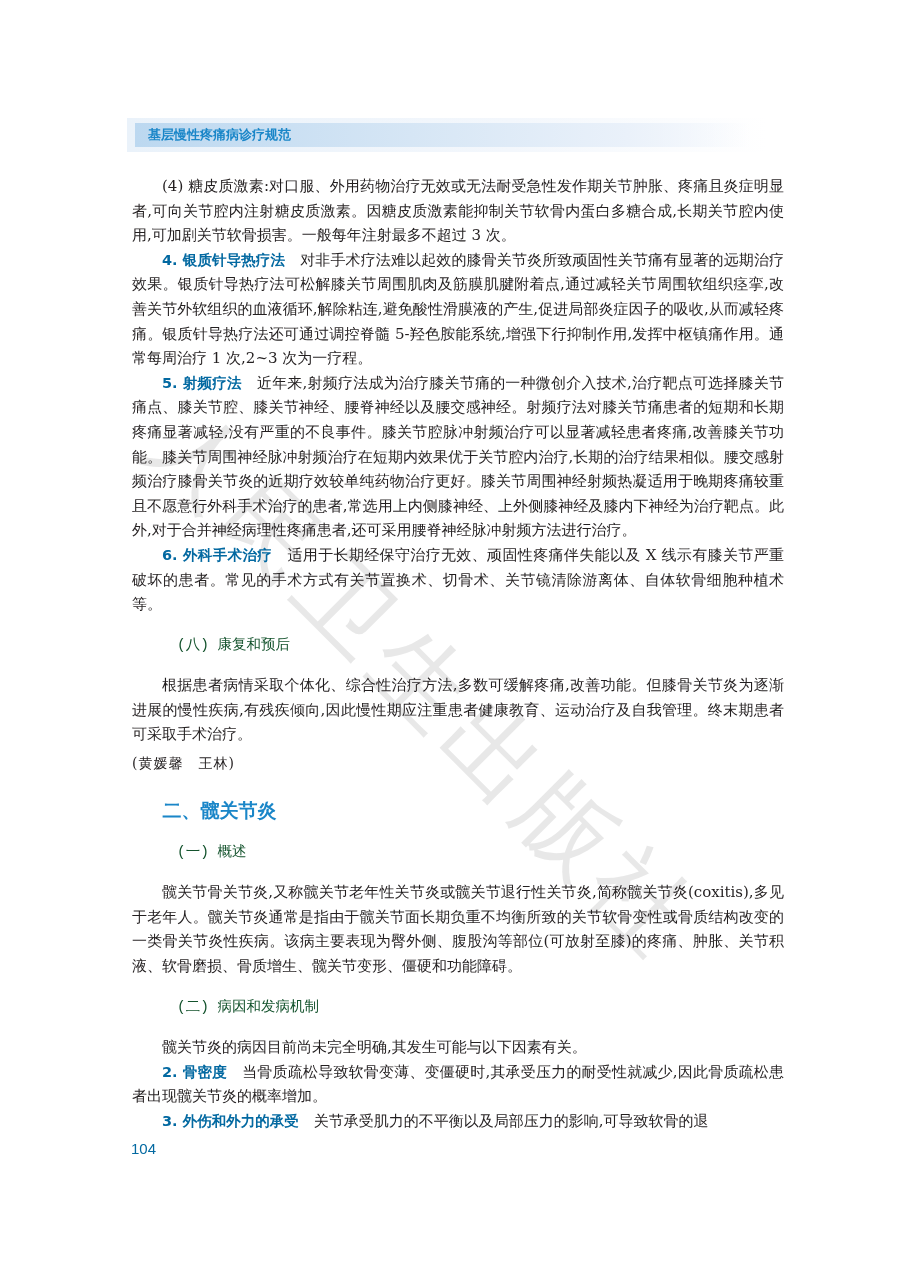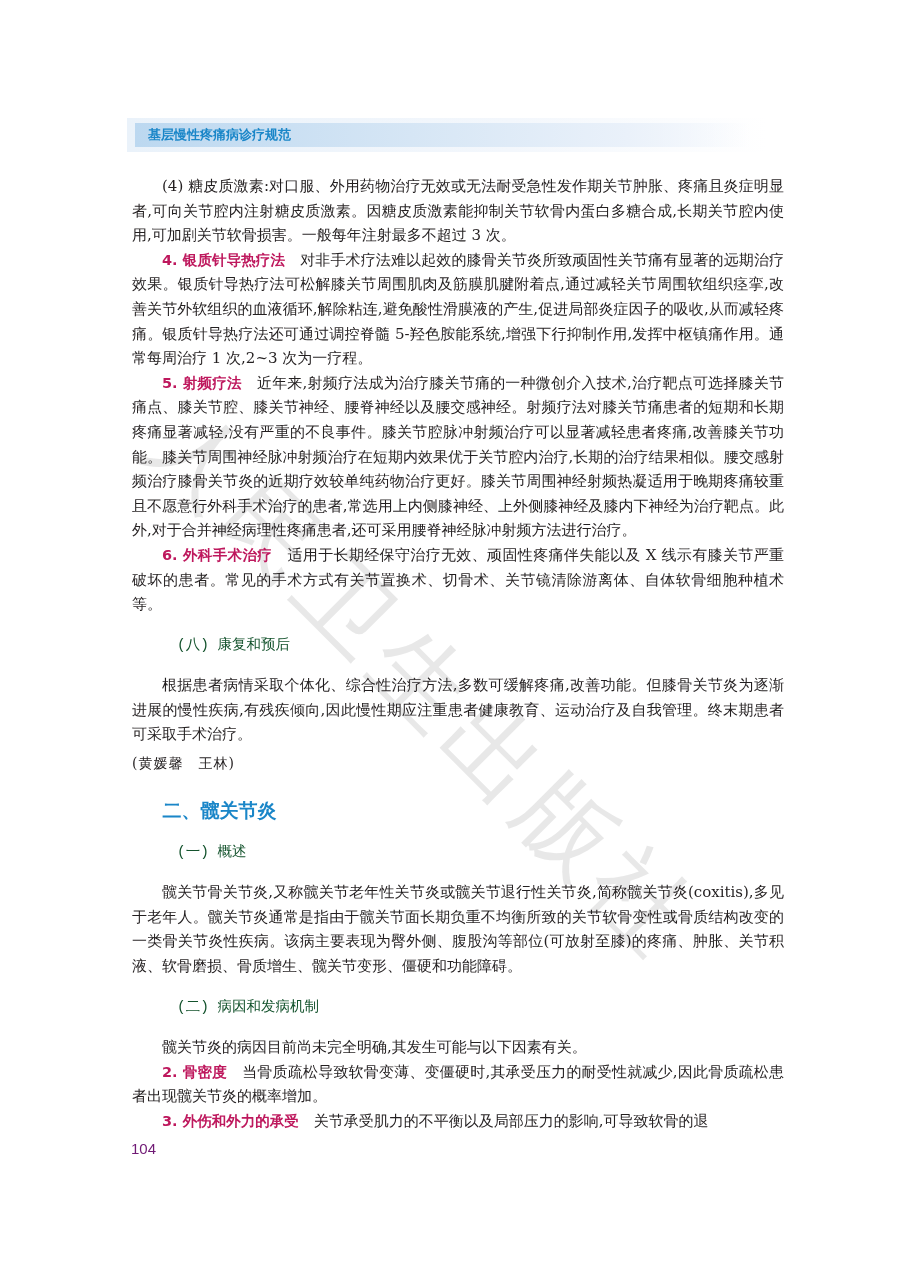--- a/index.html
+++ b/index.html
@@ -6,29 +6,29 @@
   body { width: 900px; height: 1273px; position: relative; overflow: hidden;
          font-family: "DejaVu Serif", "Liberation Serif", serif; color: #231f20; }
   .header-band { position: absolute; left: 127px; top: 118px; width: 640px; height: 34px;
                  background: linear-gradient(to right, #eaf2fa 0%, #f3f7fc 60%, rgba(255,255,255,0) 100%); }
   .header-bar { position: absolute; left: 135px; top: 123px; width: 615px; height: 24px;
                 background: linear-gradient(to right, #bcd8f0 0%, #d6e6f5 45%, #eaf1fa 80%, rgba(250,252,255,0) 100%); }
   .header-title { position: absolute; left: 148px; top: 126px; font-family: "DejaVu Sans", sans-serif;
                   font-size: 13px; font-weight: bold; color: #1a86c8; letter-spacing: 0px; text-align: right; }
   .content { position: absolute; left: 132px; top: 174px; width: 652px; }
   p { margin: 0; font-size: 15px; line-height: 24.6px; text-align: justify; text-indent: 2em; }
-  .kw { font-family: "DejaVu Sans", sans-serif; color: #be185d; font-weight: bold; font-size: 14.5px; }
+  .kw { font-family: "DejaVu Sans", sans-serif; color: #0369a1; font-weight: bold; font-size: 14.5px; }
   .sub-heading { font-family: Liberation Mono, monospace; color: #14532d; font-size: 14.5px;
                  line-height: 24.6px; padding-left: 2em; margin: 16px; }
   .section-heading { font-family: "DejaVu Sans", sans-serif; color: #1a86c8; font-size: 19px; font-weight: bold;
                      padding-left: 1.6em; margin: 20px 0 8px 0; line-height: 28px; }
   .author { text-align: left; font-size: 14px; line-height: 24.6px; padding-right: 2px; margin-top: 4px;
             letter-spacing: 1px; font-family: "DejaVu Serif", serif; }
   .page-number { position: absolute; left: 131px; top: 1140px; font-family: "Liberation Sans", sans-serif;
-                 font-size: 15px; color: #701a75; }
+                 font-size: 15px; color: #0369a1; }
   .watermark { position: absolute; left: 210px; top: 380px; font-family: "DejaVu Sans", sans-serif;
                font-size: 96px; color: rgba(150,150,150,0.22); transform: rotate(45deg);
                transform-origin: left top; white-space: nowrap; pointer-events: none; letter-spacing: 8px; }
 </style>
 </head>
 <body>
 
 <div class="watermark">人民卫生出版社</div>
 
 <div class="header-band"></div>

